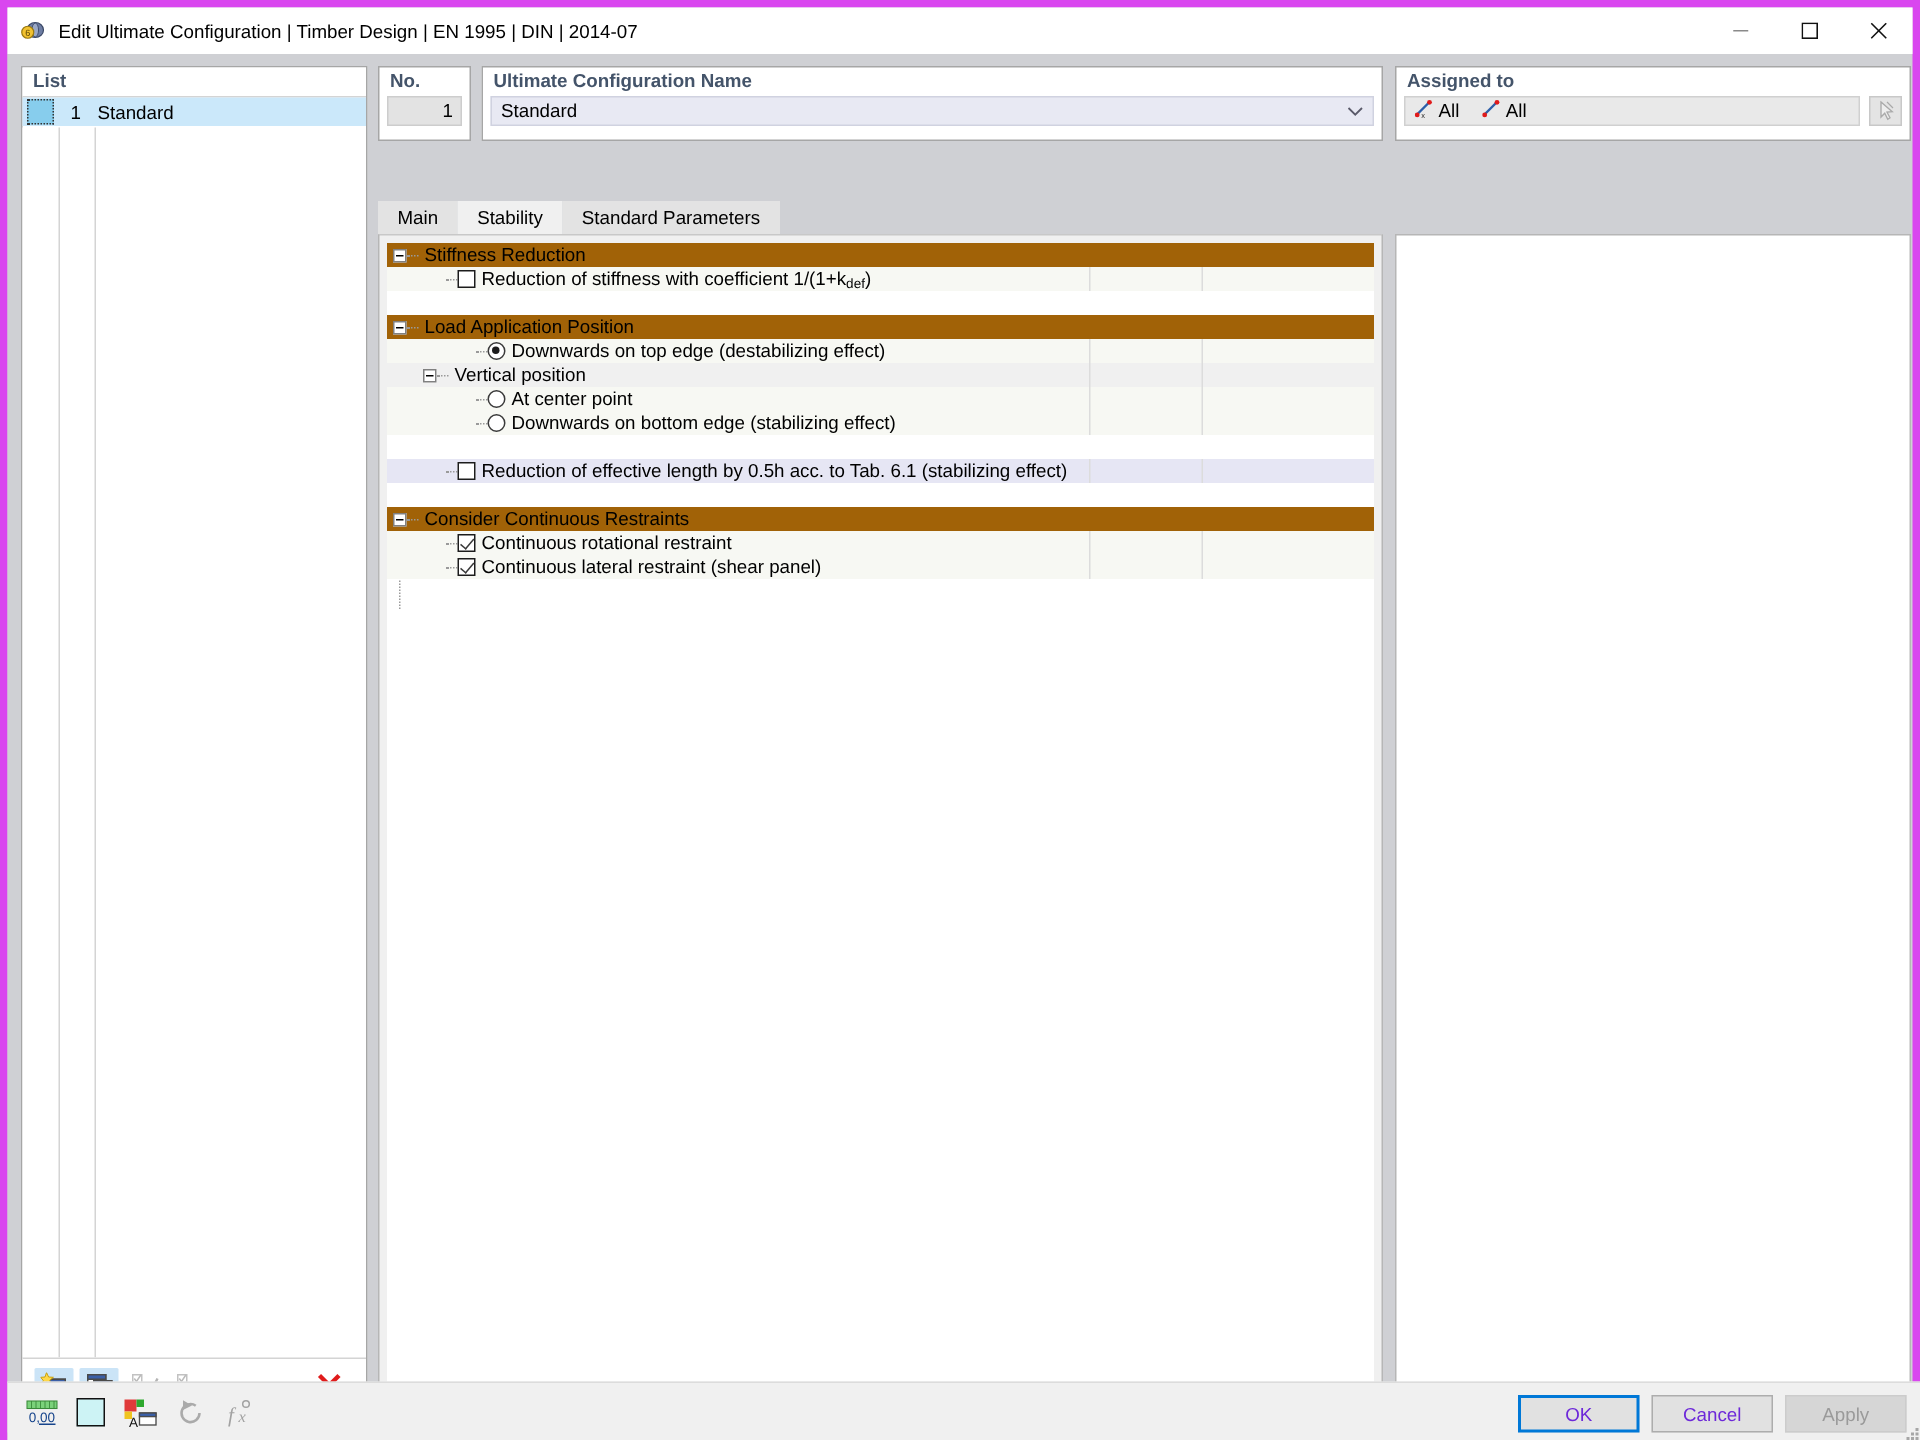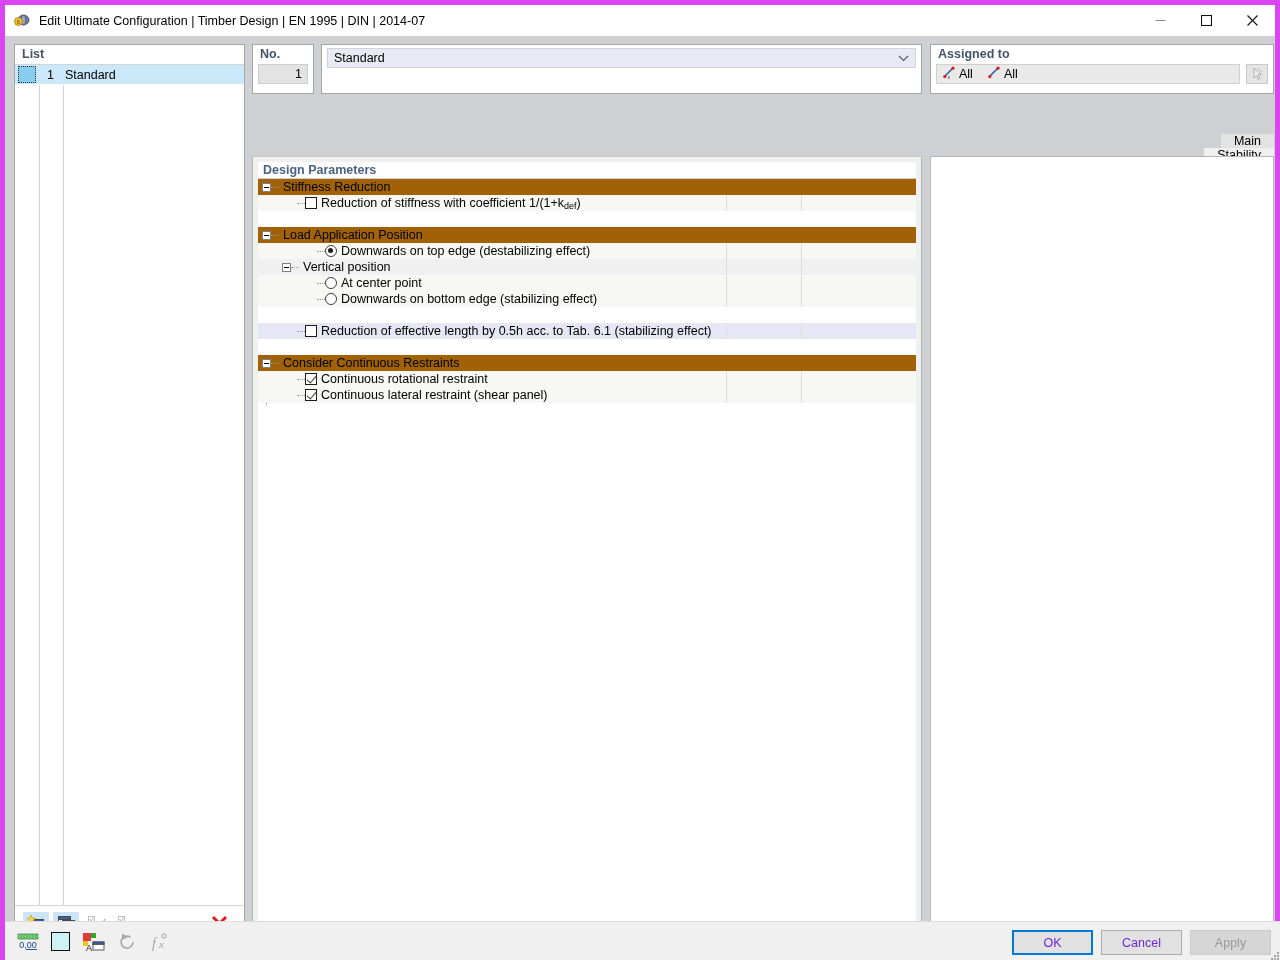--- a/index.html
+++ b/index.html
@@ -223,21 +223,20 @@
     display: flex; align-items: center; justify-content: center;
   }
 
   
   .tabstrip {
     position: absolute;
     left: 247px; top: 98px;
     width: 1022px; height: 22px;
     display: flex;
     align-items: flex-end;
-    flex-direction: column;
   }
   .tab {
     height: 22px;
     padding: 0 13px;
     display: flex; align-items: center;
     font-size: 12.5px;
     background: #e3e3e3;
     color: #000;
   }
   .tab.active {
@@ -498,20 +497,21 @@
         </div>
       </div>
     </div>
 
     <div class="no-panel">
       <div class="no-label">No.</div>
       <div class="no-value">1</div>
     </div>
 
     <div class="name-panel">
+      <div class="name-label">Ultimate Configuration Name</div>
       <div class="name-combo">
         <span>Standard</span>
         <span class="combo-arrow">
           <svg width="11" height="7" viewBox="0 0 11 7">
               <path d="M1 1 L5.5 5.5 L10 1" fill="none" stroke="#5a5a6a" stroke-width="1.2"></path>
             </svg>
         </span>
       </div>
     </div>
 
@@ -551,21 +551,20 @@
     </div>
 
     <div class="tabstrip">
       <div class="tab">Main</div>
       <div class="tab active">Stability</div>
       <div class="tab">Standard Parameters</div>
     </div>
 
     <div class="content-panel">
       <div class="tbl">
-        <div class="tbl-title">Design Parameters</div>
 
         <div class="vdots" style="left:8px; top:17px; height:78px;"></div>
         <div class="vdots" style="left:8px; top:113px; height:131px;"></div>
         <div class="vdots" style="left:28px; top:81px; height:112px;"></div>
         <div class="vdots" style="left:48px; top:97px; height:52px;"></div>
 
         <div class="row group">
           <div class="cell-main">
             <span style="width:4px"></span>
             <span class="expander"></span>

